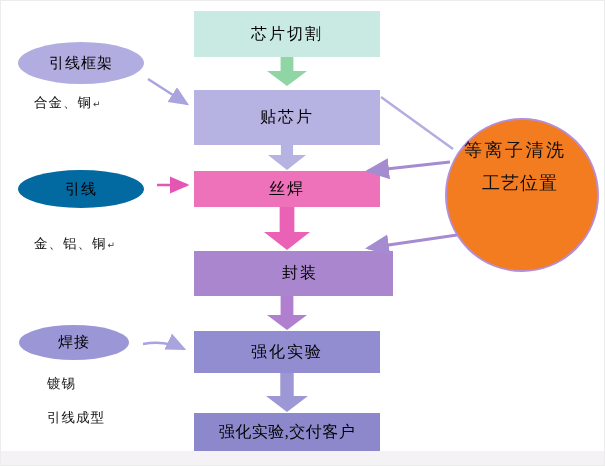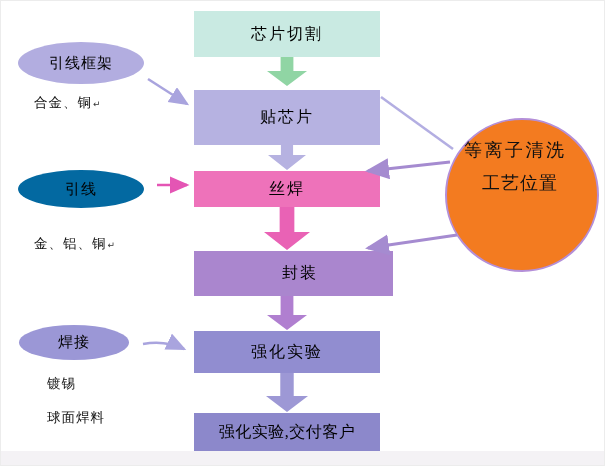--- a/index.html
+++ b/index.html
@@ -124,21 +124,21 @@
     <span>金、铝、铜</span><span class="mark">↵</span>
   </div>
 
   <div class="ell" style="left:18px;top:324px;width:110px;height:35px;background:#9b97d6;">
     <span>焊接</span>
   </div>
   <div class="note" style="left:46px;top:366px;">
     <span>镀锡</span>
   </div>
   <div class="note" style="left:46px;top:400px;">
-    <span>球面焊料</span>
+    <span>引线成型</span>
   </div>
 
   <div class="callout">
     <div>等离子清洗</div>
     <div style="letter-spacing:1px;margin-left:18px;">工艺位置</div>
   </div>
 
 </div>
 
 </body></html>

